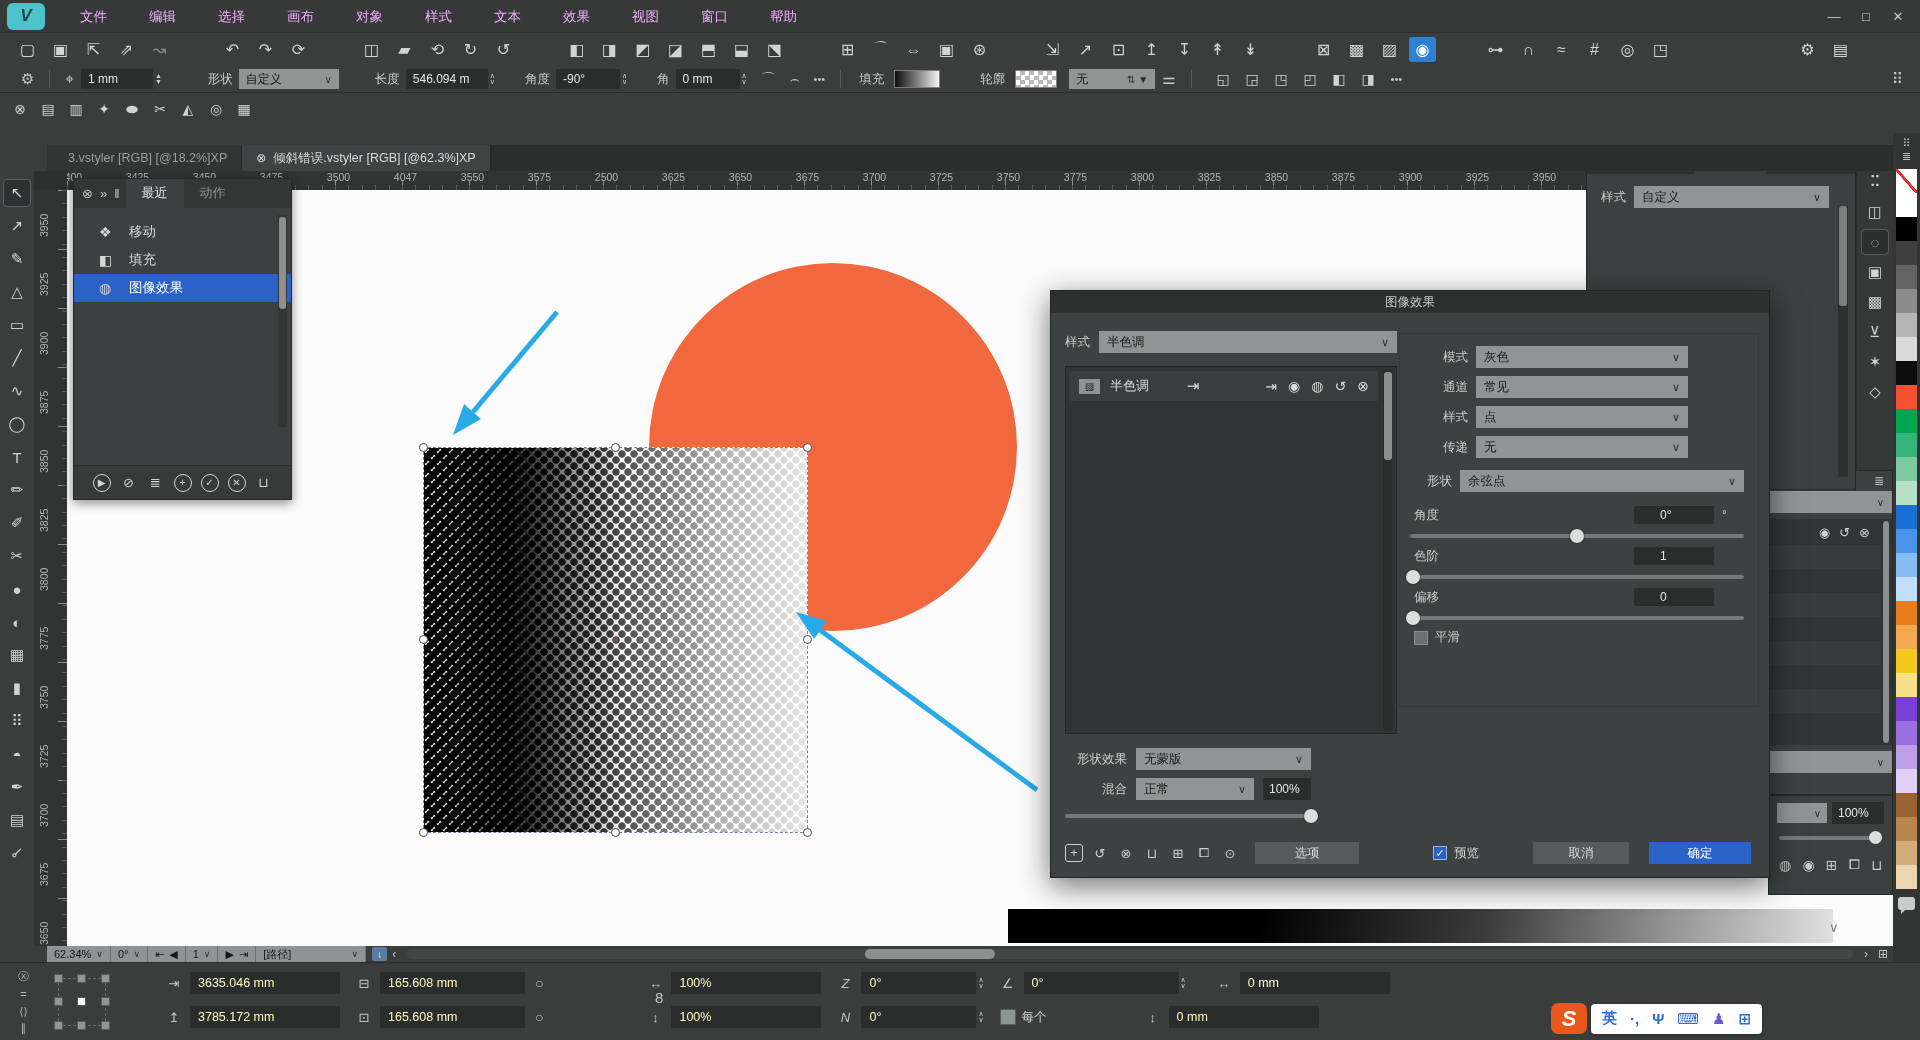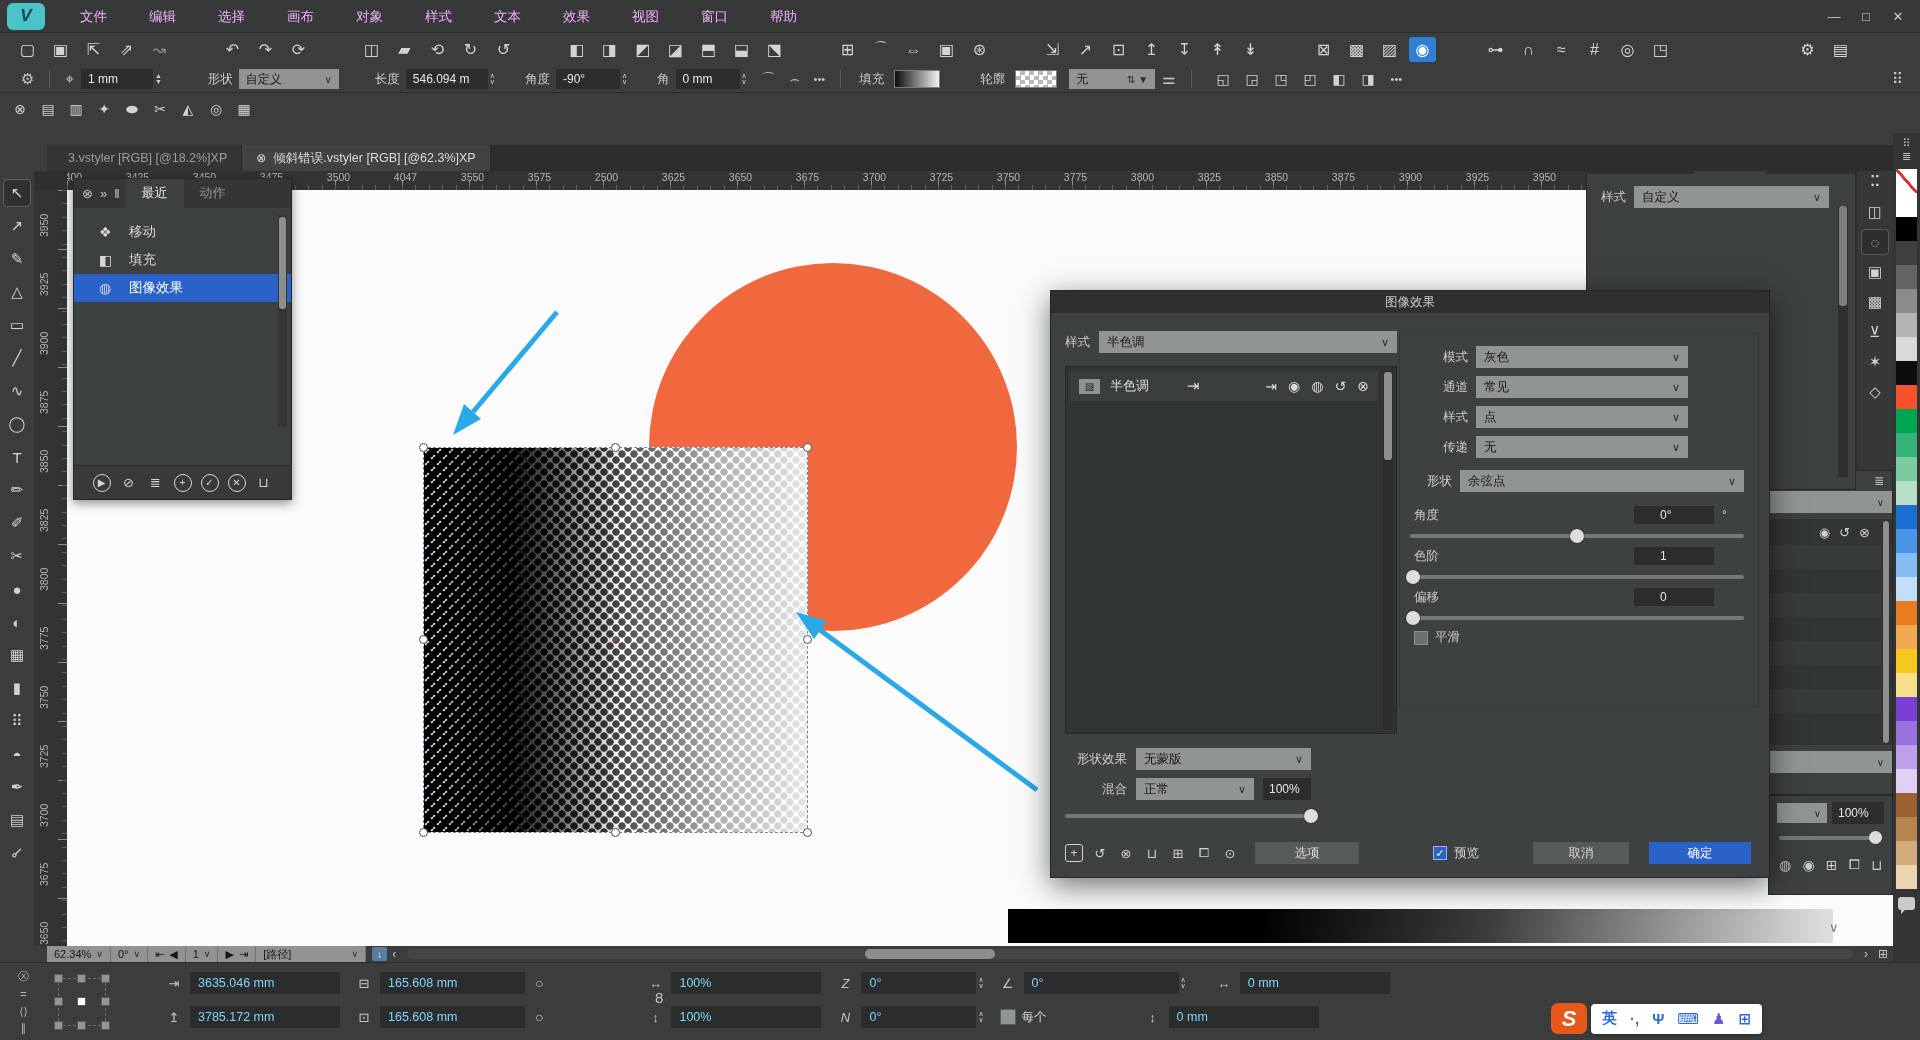--- a/index.html
+++ b/index.html
@@ -199,21 +199,21 @@
   .statusbar{position:absolute;left:0;top:962px;width:100%;height:78px;background:#3b3d3d;border-top:1px solid #2b2d2d;z-index:6;}
   .sb-left{position:absolute;left:0;top:0;width:47px;height:78px;display:flex;flex-direction:column;align-items:center;justify-content:space-around;color:#b5b6b6;font-size:11px;padding:4px 0;}
   .anchor{position:absolute;left:58px;top:15px;width:48px;height:48px;border:1px dashed #6a6d6d;}
   .anchor i{position:absolute;width:9px;height:9px;background:#90九595;background:#909595;border:1px solid #565959;}
   .anchor i:nth-child(1){left:-5px;top:-5px}.anchor i:nth-child(2){left:50%;margin-left:-5px;top:-5px}.anchor i:nth-child(3){right:-5px;top:-5px}
   .anchor i:nth-child(4){left:-5px;top:50%;margin-top:-5px}.anchor i:nth-child(5){left:50%;margin-left:-5px;top:50%;margin-top:-5px;background:#fff;}
   .anchor i:nth-child(6){right:-5px;top:50%;margin-top:-5px}.anchor i:nth-child(7){left:-5px;bottom:-5px}.anchor i:nth-child(8){left:50%;margin-left:-5px;bottom:-5px}.anchor i:nth-child(9){right:-5px;bottom:-5px}
   .sb-row{position:absolute;left:150px;display:flex;align-items:center;height:24px;}
   .sb-row1{top:8px;} .sb-row2{top:42px;}
   .sb-ico{width:20px;text-align:center;color:#c4c5c5;font-size:13px;margin:0 6px 0 14px;}
-  .sb-field{background:#2b2d2d;color:#7dd3fc;height:22px;display:flex;align-items:center;padding:0 8px;font-size:12.5px;white-space:nowrap;}
+  .sb-field{background:#2b2d2d;color:#fef9c3;height:22px;display:flex;align-items:center;padding:0 8px;font-size:12.5px;white-space:nowrap;}
   .w150{width:150px}.w145{width:145px}.w115{width:115px}.w155{width:155px}
   .sb-ring{color:#c4c5c5;font-size:14px;margin-left:10px;}
   .sb-gap{width:88px;}
   .sb-link{position:absolute;left:655px;top:26px;color:#c4c5c5;font-size:15px;}
   .each-swatch{width:16px;height:16px;background:#8f9494;border:1px solid #5a5d5d;margin:0 6px 0 16px;}
   .each-label{color:#d2d3d3;font-size:12.5px;}
 
   
   .ime{position:absolute;left:1551px;top:1003px;height:31px;display:flex;align-items:center;z-index:40;}
   .ime-logo{width:36px;height:31px;background:#e8581c;border-radius:7px;color:#fff;font-weight:bold;font-size:22px;font-style:italic;display:flex;align-items:center;justify-content:center;}

